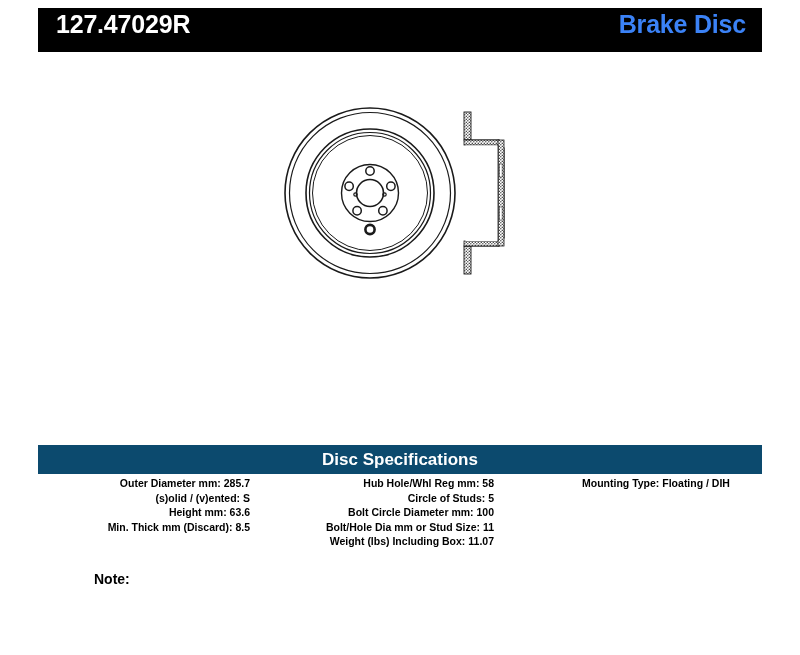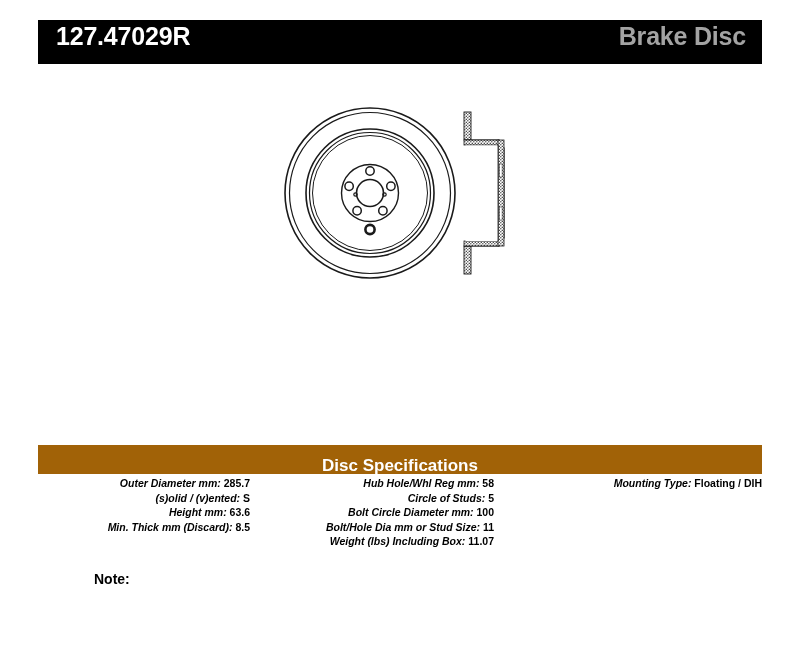--- a/index.html
+++ b/index.html
@@ -14,39 +14,39 @@
     position: relative;
     font-family: "Liberation Sans", sans-serif;
     color: #000000;
     overflow: hidden;
   }
 
   
   #header-bar {
     position: absolute;
     left: 38px;
-    top: 20px;
+    top: 8px;
     width: 724px;
     height: 44px;
     background: #000000;
     box-sizing: border-box;
     display: flex;
     align-items: center;
     justify-content: space-between;
     padding: 0 16px 12px 18px;
   }
   #part-number {
     color: #ffffff;
     font-size: 25px;
     font-weight: bold;
     letter-spacing: -0.2px;
     line-height: 1;
   }
   #product-title {
-    color: #a3a3a3;
+    color: #3b82f6;
     font-size: 25px;
     font-weight: bold;
     letter-spacing: -0.2px;
     line-height: 1;
   }
 
   
   #drawing-area {
     position: absolute;
     left: 0;
@@ -69,23 +69,23 @@
     height: 182px;
   }
 
   
   #spec-header-bar {
     position: absolute;
     left: 38px;
     top: 445px;
     width: 724px;
     height: 29px;
-    background: #a16207;
+    background: #0c4a6e;
     display: flex;
-    align-items: flex-end;
+    align-items: center;
     justify-content: center;
   }
   #spec-header-title {
     color: #ffffff;
     font-size: 17px;
     font-weight: bold;
     line-height: 1;
   }
 
   #spec-columns {
@@ -103,23 +103,23 @@
   #spec-col-mid   { left: 228px; width: 228px; }
   #spec-col-right { left: 500px; width: 224px; }
 
   .spec-row {
     font-size: 10.5px;
     font-weight: bold;
     line-height: 14.6px;
     white-space: nowrap;
     text-align: right;
   }
-  #spec-col-right .spec-row { text-align: right; padding-left: 44px; }
-
-  .spec-label { font-weight: bold; font-style: italic; }
+  #spec-col-right .spec-row { text-align: left; padding-left: 44px; }
+
+  .spec-label { font-weight: bold; }
   .spec-value { font-weight: bold; }
 
   
   #note-block {
     position: absolute;
     left: 94px;
     top: 571px;
     font-size: 14px;
     font-weight: bold;
     white-space: nowrap;

